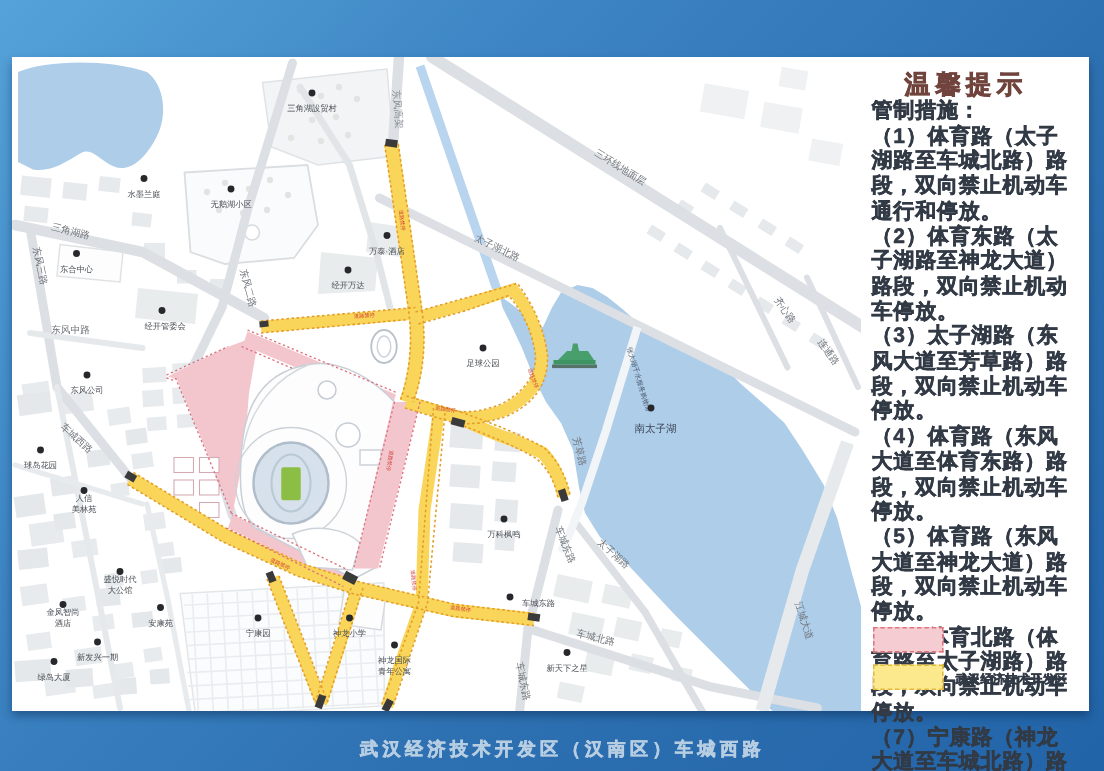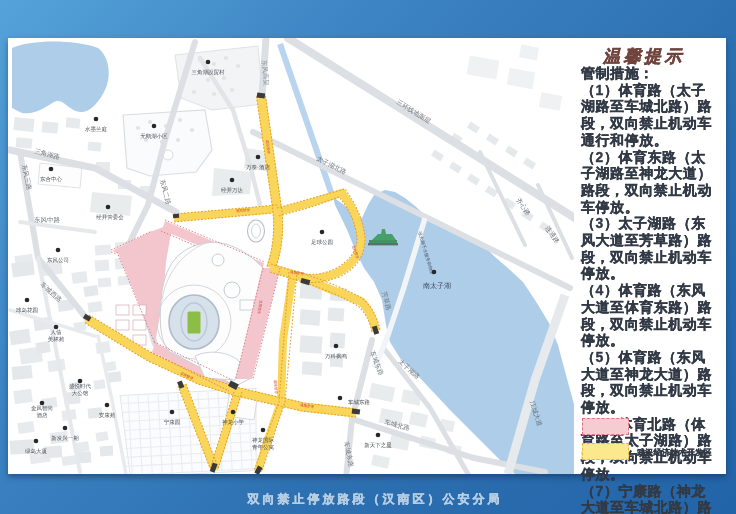--- a/index.html
+++ b/index.html
@@ -3,21 +3,21 @@
 <style>
 html,body{margin:0;padding:0;width:736px;height:514px;overflow:hidden;
  font-family:"Liberation Sans",sans-serif;}
 #bg{position:absolute;left:0;top:0;width:736px;height:514px;
  background:linear-gradient(133deg,#55a2d9 0%,#3d85c4 30%,#2e71b2 62%,#2264a8 100%);}
 #card{position:absolute;left:8px;top:38px;width:718px;height:436px;background:#fff;
  box-shadow:0 3px 6px rgba(8,35,70,.45);}
 #mapwrap{position:absolute;left:0;top:0;width:566px;height:436px;overflow:hidden;}
 #panel{position:absolute;left:566px;top:0;width:152px;height:436px;background:#fff;}
 .title{position:absolute;left:0;top:7px;width:140px;text-align:center;
- font-size:17px;letter-spacing:3.5px;color:#70443c;font-weight:bold;font-style:italic;-webkit-text-stroke:.5px #70443c;}
+ font-size:17px;letter-spacing:3.5px;color:#70443c;font-weight:bold;-webkit-text-stroke:.5px #70443c;}
 .body{position:absolute;left:7px;top:27px;width:136px;font-size:14px;font-weight:bold;
  letter-spacing:.55px;line-height:16.7px;color:#323a46;-webkit-text-stroke:.35px #323a46;}
 .leg{position:absolute;left:8px;width:45px;height:15px;}
 .leg1{top:380px;background:#f6ccd3;border:1px dashed #e0737c;}
 .leg2{top:405px;background:#fce98e;border:1px dashed #e3b93c;}
 .legt{position:absolute;left:63px;font-size:8px;font-weight:bold;color:#323a46;letter-spacing:.3px;-webkit-text-stroke:.3px #323a46;}
 #foot{position:absolute;left:14px;top:491px;width:722px;text-align:center;font-size:12px;
  font-weight:bold;letter-spacing:3px;color:#b7cde2;-webkit-text-stroke:.4px #b7cde2;}
 </style></head>
 <body>
@@ -382,12 +382,12 @@
 （4）体育路（东风大道至体育东路）路<br>段，双向禁止机动车停放。<br>
 （5）体育路（东风大道至神龙大道）路<br>段，双向禁止机动车停放。<br>
 （6）体育北路（体育路至太子湖路）路<br>段，双向禁止机动车停放。<br>
 （7）宁康路（神龙大道至车城北路）路<br>段。
  </div>
  <div class="leg leg1"></div>
  <div class="leg leg2"></div>
       <div class="legt" style="top:409px">武汉经济技术开发区</div>
 </div>
 </div>
-<div id="foot">双向禁止停放路段（汉南区）公安分局</div>
+<div id="foot">武汉经济技术开发区（汉南区）车城西路</div>
 </body></html>

